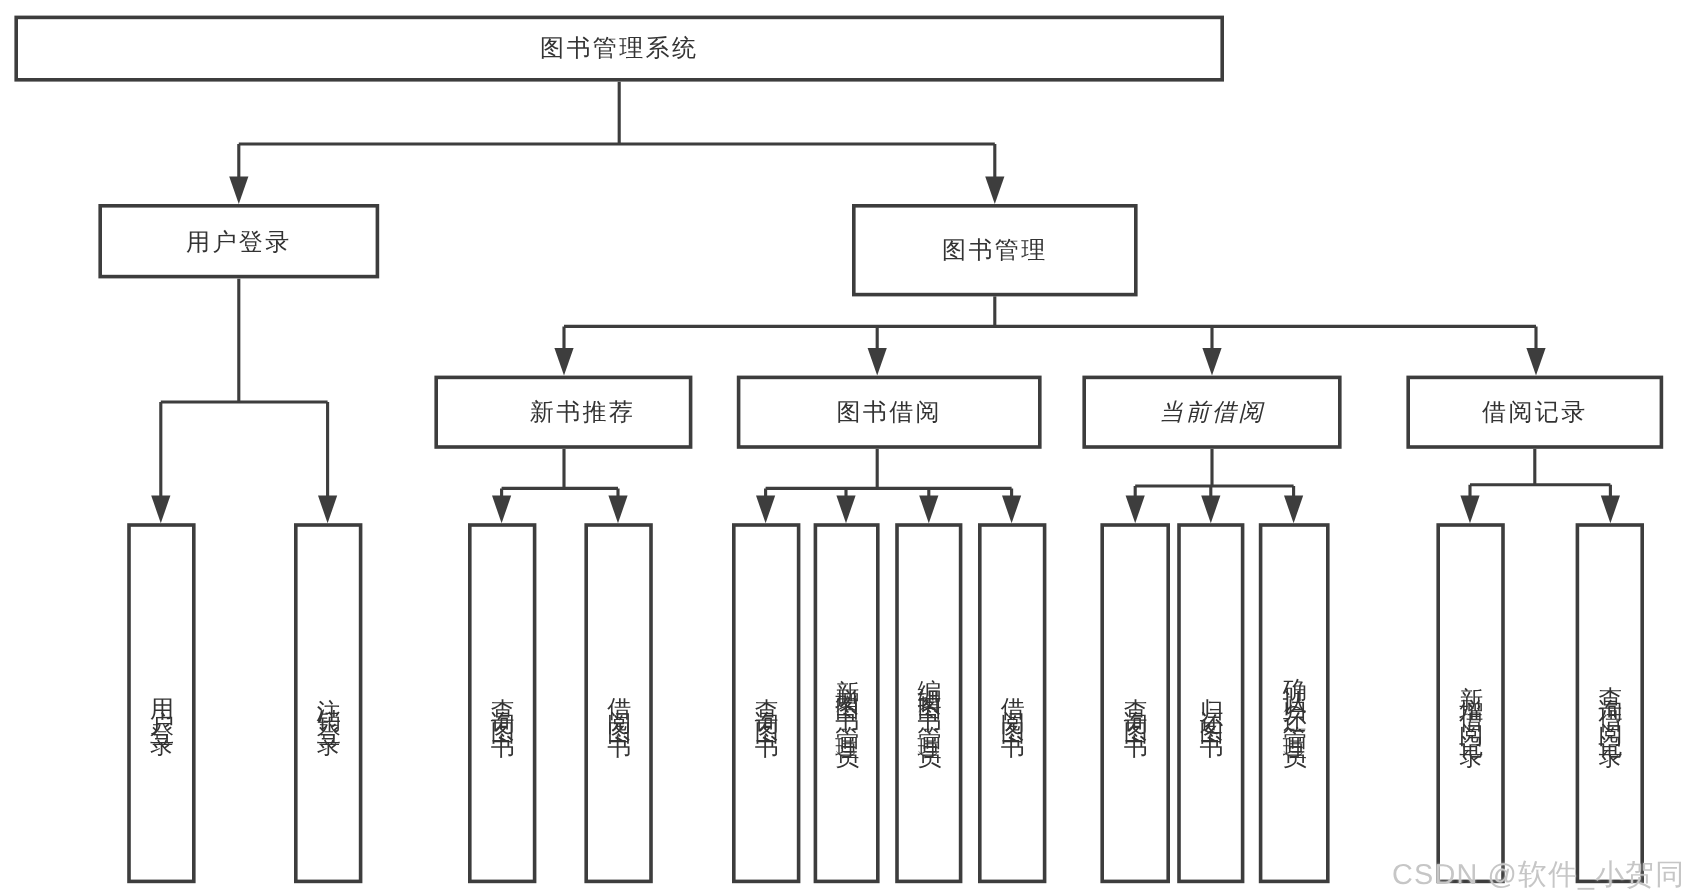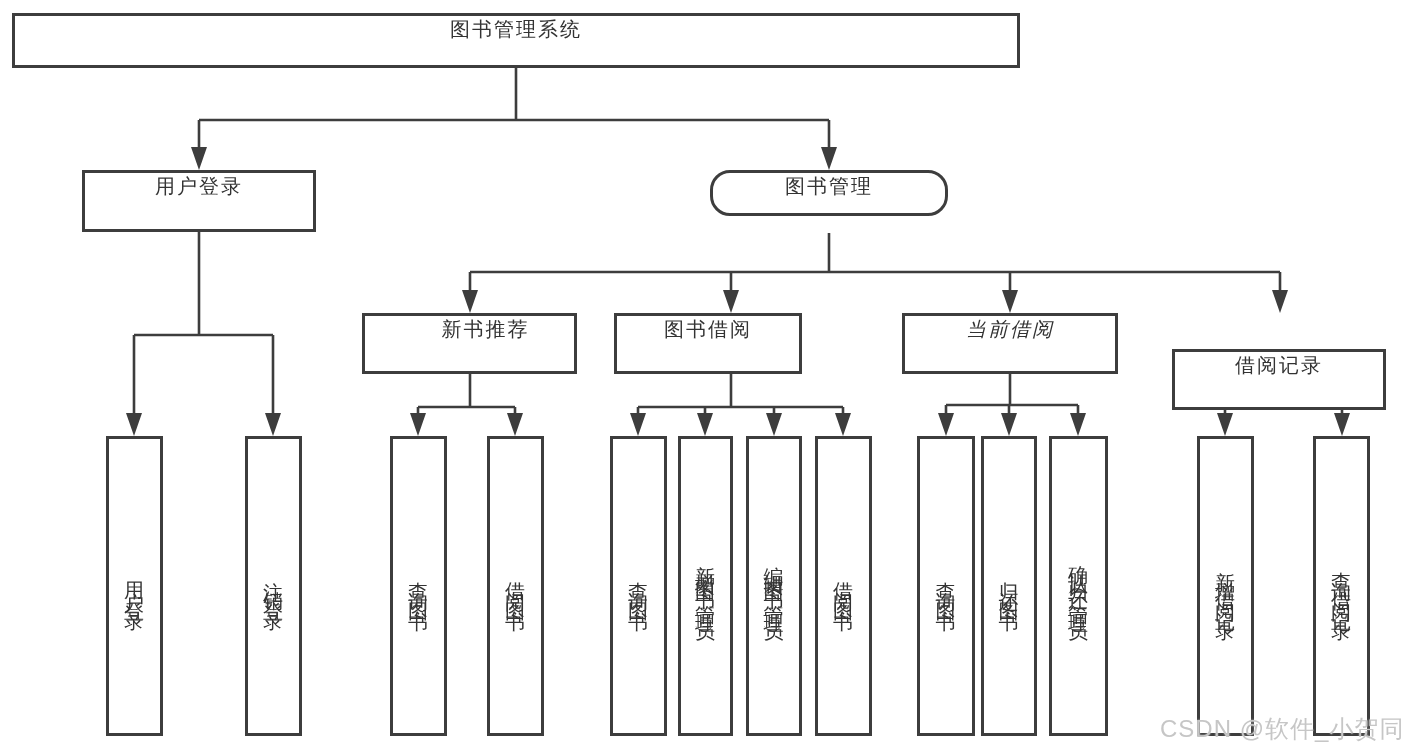--- a/index.html
+++ b/index.html
@@ -26,21 +26,21 @@
     width: 1405px; height: 747px;
     color: var(--line);
     pointer-events: none;
   }
 
   .node {
     position: absolute;
     border: 3px solid var(--line);
     background: var(--background);
     display: flex;
-    align-items: flex-start;
+    align-items: center;
     justify-content: center;
     font-size: 20px;
     letter-spacing: 2px;
     color: var(--text);
     z-index: 2;
   }
 
   .leaf {
     position: absolute;
     top: 436px;
@@ -59,25 +59,25 @@
     line-height: 1;
     letter-spacing: 10px;
     color: var(--text);
     white-space: nowrap;
   }
   .leaf.long .vtext { letter-spacing: 8px; }
 
   
   .n-root            { left: 12px;   top: 13px;  width: 1008px; height: 55px; }
   .n-user-login      { left: 82px;   top: 170px; width: 234px;  height: 62px; }
-  .n-book-mgmt       { left: 710px;  top: 170px; width: 238px;  height: 46px; border-radius: 20px; }
+  .n-book-mgmt       { left: 710px;  top: 170px; width: 238px;  height: 77px; }
   .n-new-book-rec    { left: 362px;  top: 313px; width: 215px;  height: 61px; padding-left: 32px; }
-  .n-book-borrow     { left: 614px;  top: 313px; width: 188px;  height: 61px; }
+  .n-book-borrow     { left: 614px;  top: 313px; width: 254px;  height: 61px; }
   .n-current-borrow  { left: 902px;  top: 313px; width: 216px;  height: 61px; font-style: italic; }
-  .n-borrow-records  { left: 1172px; top: 313px; width: 214px;  height: 61px; margin-top: 36px; }
+  .n-borrow-records  { left: 1172px; top: 313px; width: 214px;  height: 61px; }
 
   .l-0  { left: 106px;  width: 57px; }
   .l-1  { left: 245px;  width: 57px; }
   .l-2  { left: 390px;  width: 57px; }
   .l-3  { left: 487px;  width: 57px; }
   .l-4  { left: 610px;  width: 57px; }
   .l-5  { left: 678px;  width: 55px; }
   .l-6  { left: 746px;  width: 56px; }
   .l-7  { left: 815px;  width: 57px; }
   .l-8  { left: 917px;  width: 58px; }

